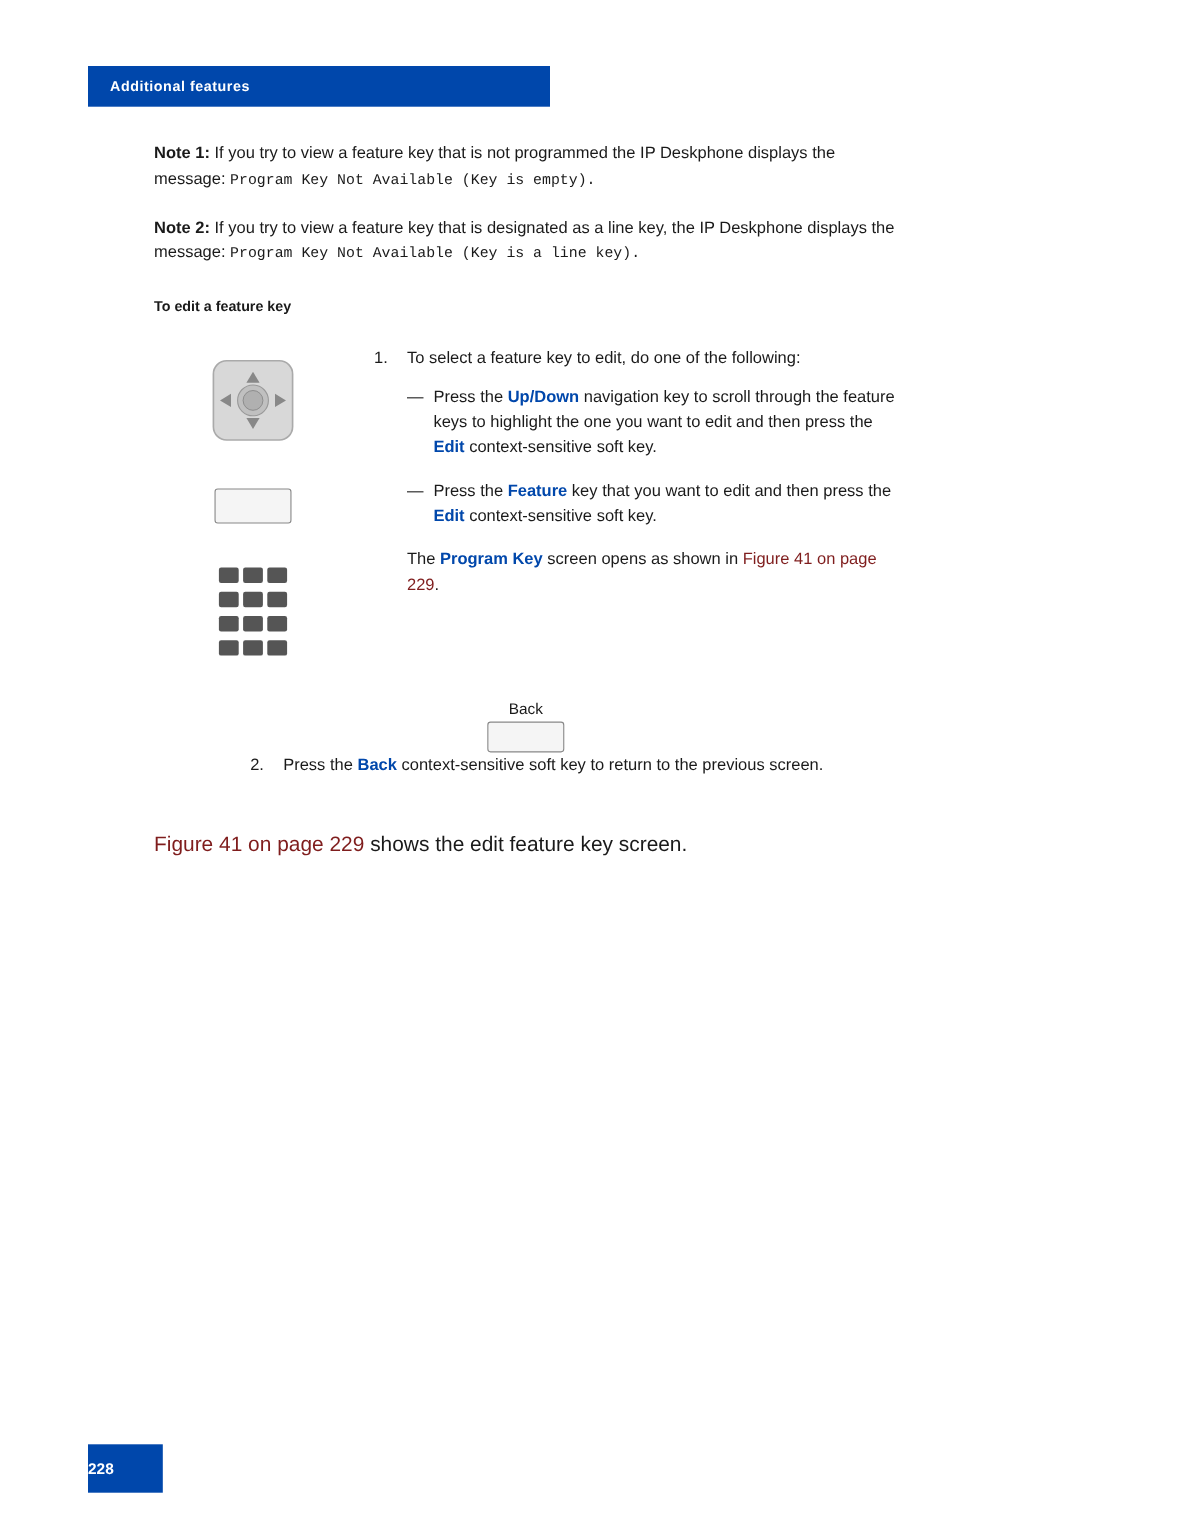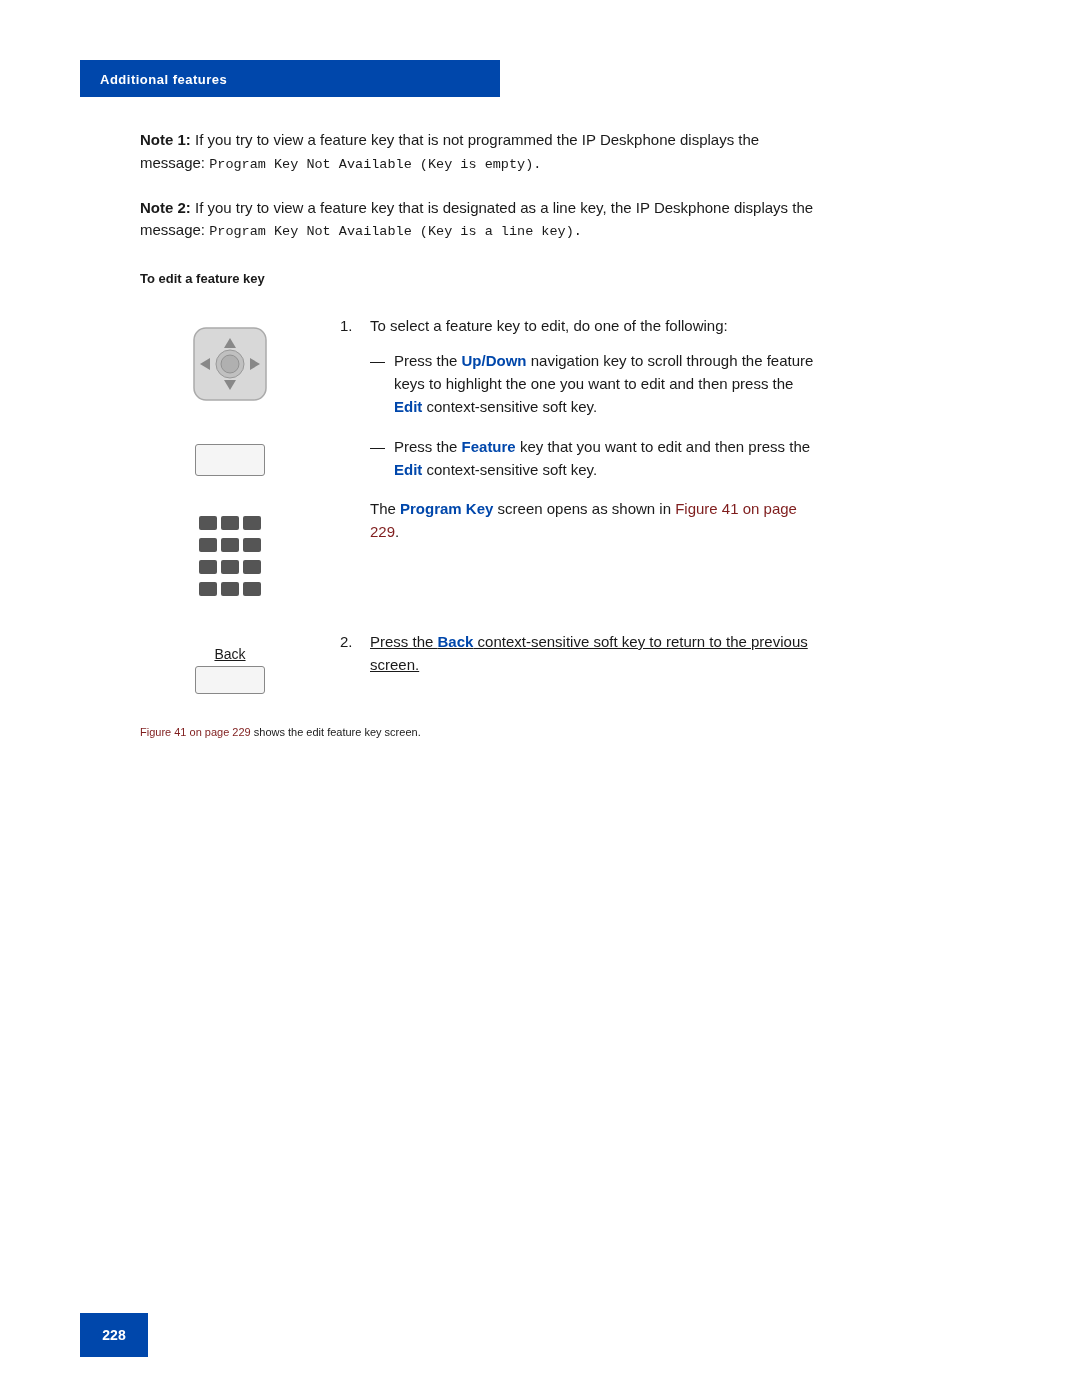--- a/index.html
+++ b/index.html
@@ -207,48 +207,46 @@
       border: 1.5px solid #888;
       border-radius: 3px;
       background: #f5f5f5;
     }
 
     
     .figure-caption {
       margin-left: 60px;
       margin-top: 10px;
       margin-bottom: 50px;
-      font-size: 11px;
+      font-size: 19px;
       line-height: 1.5;
     }
 
     
     .page-number-box {
       position: absolute;
       bottom: 40px;
       left: 80px;
       background-color: #0047AB;
       color: #ffffff;
       width: 68px;
       height: 44px;
       display: flex;
       align-items: center;
-      justify-content: center;
       font-size: 14px;
       font-weight: bold;
     }
 
     
     .step2-area {
       display: flex;
-      flex-direction: row;
+      flex-direction: column;
       margin-left: 60px;
       margin-bottom: 30px;
-      align-items: flex-end;
-      text-decoration: underline;
+      align-items: center;
     }
 
     .step2-image {
       width: 180px;
       flex-shrink: 0;
       display: flex;
       flex-direction: column;
       align-items: center;
       padding-top: 6px;
     }

